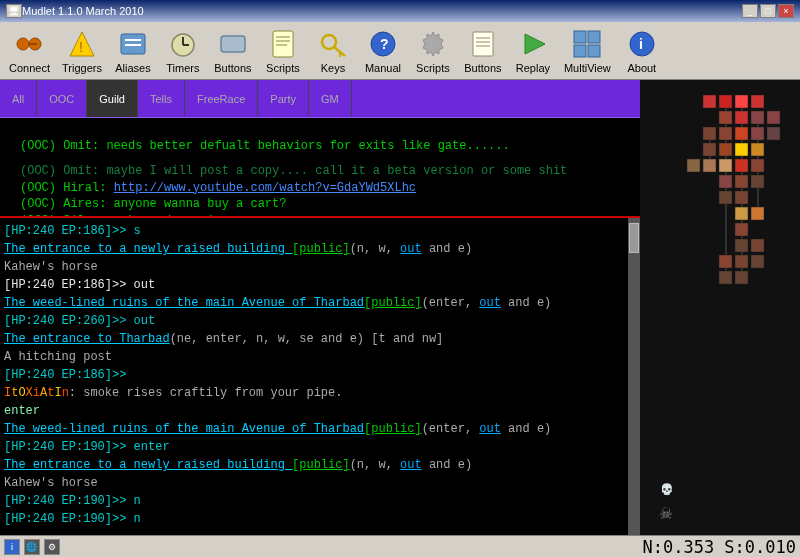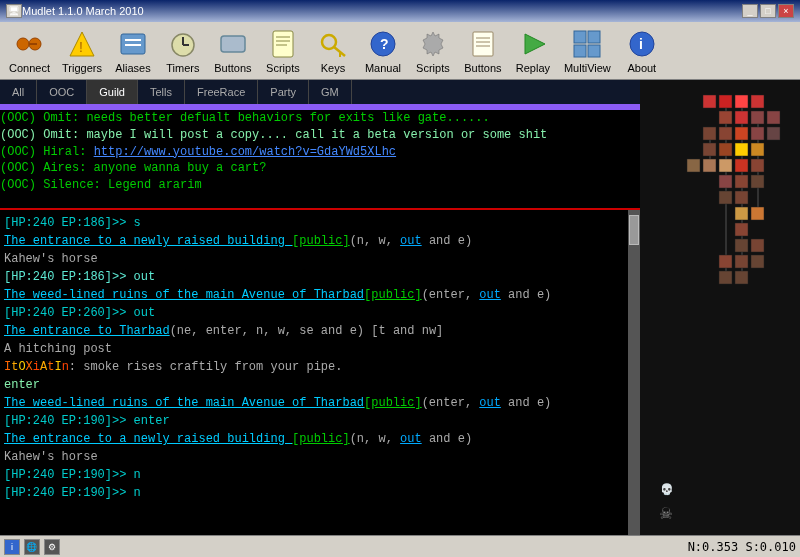--- a/index.html
+++ b/index.html
@@ -76,44 +76,44 @@
     #left-panel {
       flex: 1;
       display: flex;
       flex-direction: column;
       background: #000;
     }
 
     
     #tab-bar {
       display: flex;
-      background: #0f172a;
-      height: 30px;
-      border-bottom: 6px solid #8b5cf6;
+      background: #6d28d9;
+      height: 38px;
+      border-bottom: 1px solid #8b5cf6;
     }
     .tab {
       padding: 2px 12px;
       color: #aaa;
       font-family: Arial, sans-serif;
       font-size: 11px;
       display: flex;
       align-items: center;
       cursor: pointer;
       border-right: 1px solid #444;
     }
     .tab.active {
       background: #333;
       color: white;
     }
 
     
     #ooc-area {
       background: #000;
       color: #00aa00;
-      padding: 0;
+      padding: 20px;
       height: 100px;
       overflow-y: auto;
       border-bottom: 2px solid #cc0000;
       font-size: 12px;
       line-height: 1.4;
     }
 
     
     #game-area {
       flex: 1;
@@ -347,36 +347,37 @@
         <div class="tab">OOC</div>
         <div class="tab active">Guild</div>
         <div class="tab">Tells</div>
         <div class="tab">FreeRace</div>
         <div class="tab">Party</div>
         <div class="tab">GM</div>
       </div>
 
     <div id="ooc-area">
     <div style="color: rgb(0, 204, 0);">(OOC) Omit: needs better defualt behaviors for exits like gate......</div>
-        <div style="color: #86efac;">(OOC) Omit: maybe I will post a copy.... call it a beta version or some shit</div>
+        <div style="color: #15803d; margin-top: 8px;">(OOC) Omit: maybe I will post a copy.... call it a beta version or some shit</div>
         <div style="color: rgb(0, 204, 0);">(OOC) Hiral: <span style="color:#4488ff; text-decoration:underline;">http://www.youtube.com/watch?v=GdaYWd5XLhc</span></div>
         <div style="color: rgb(0, 204, 0);">(OOC) Aires: anyone wanna buy a cart?</div>
         <div style="color: rgb(0, 204, 0);">(OOC) Silence: Legend ararim</div>
       </div>
 
     <div id="game-scroll-container">
       <div id="game-area">
       <div><span style="color:#00cccc;">[HP:240 EP:186]&gt;&gt; s</span></div>
           <div><span style="color:#00ccff; text-decoration:underline;">The entrance to a newly raised building </span><span style="color:#00cc00; text-decoration:underline;">[public]</span><span style="color:#aaaaaa;">(n, w, <span style="color:#00aaff; text-decoration:underline;">out</span> and e)</span></div>
           <div><span style="color:#aaaaaa;">Kahew's horse</span></div>
-          <div><span style="color:#5eead4;">[HP:240 EP:186]&gt;&gt; out</span></div>
+          <div><span style="color:#e5e5e5;">[HP:240 EP:186]&gt;&gt; out</span></div>
           <div><span style="color:#00ccff; text-decoration:underline;">The weed-lined ruins of the main Avenue of Tharbad</span><span style="color:#00cc00; text-decoration:underline;">[public]</span><span style="color:#aaaaaa;">(enter, <span style="color:#00aaff; text-decoration:underline;">out</span> and e)</span></div>
           <div><span style="color:#00cccc;">[HP:240 EP:260]&gt;&gt; out</span></div>
           <div><span style="color:#00ccff; text-decoration:underline;">The entrance to Tharbad</span><span style="color:#aaaaaa;">(ne, enter, n, w, se and e) [t and nw]</span></div>
           <div><span style="color:#aaaaaa;">A hitching post</span></div>
+          <div><span style="color:#00cccc;">[HP:240 EP:186]&gt;&gt;</span></div>
           <div><span style="color:#ff6600;">I</span><span style="color:#ffaa00;">t</span><span style="color:#ffcc00;">O</span><span style="color:#ff6600;">X</span><span style="color:#ff4400;">i</span><span style="color:#ffaa00;">A</span><span style="color:#ff6600;">t</span><span style="color:#ffcc00;">I</span><span style="color:#ff4400;">n</span><span style="color:#aaaaaa;">: smoke rises craftily from your pipe.</span></div>
           <div><span style="color:#86efac;">enter</span></div>
           <div><span style="color:#00ccff; text-decoration:underline;">The weed-lined ruins of the main Avenue of Tharbad</span><span style="color:#00cc00; text-decoration:underline;">[public]</span><span style="color:#aaaaaa;">(enter, <span style="color:#00aaff; text-decoration:underline;">out</span> and e)</span></div>
           <div><span style="color:#00cccc;">[HP:240 EP:190]&gt;&gt; enter</span></div>
           <div><span style="color:#00ccff; text-decoration:underline;">The entrance to a newly raised building </span><span style="color:#00cc00; text-decoration:underline;">[public]</span><span style="color:#aaaaaa;">(n, w, <span style="color:#00aaff; text-decoration:underline;">out</span> and e)</span></div>
           <div><span style="color:#aaaaaa;">Kahew's horse</span></div>
           <div><span style="color:#00cccc;">[HP:240 EP:190]&gt;&gt; n</span></div>
           <div><span style="color:#00cccc;">[HP:240 EP:190]&gt;&gt; n</span></div>
         </div>
       <div class="scroll-track">
@@ -437,14 +438,14 @@
       <div style="color:#888; font-size:20px; margin-top:4px;">☠</div>
     </div>
   </div>
 </div>
 
 <div id="status-bar">
   <div class="status-icon">i</div>
   <div class="status-icon" style="background:#555;">🌐</div>
   <div class="status-icon" style="background:#555;">⚙</div>
   <div style="flex:1;"></div>
-  <div style="font-family: monospace; font-size: 12px;">N:0.353 S:0.010</div>
+  <div style="font-family: monospace; font-size: 17px;">N:0.353 S:0.010</div>
 </div>
 
 </body></html>

